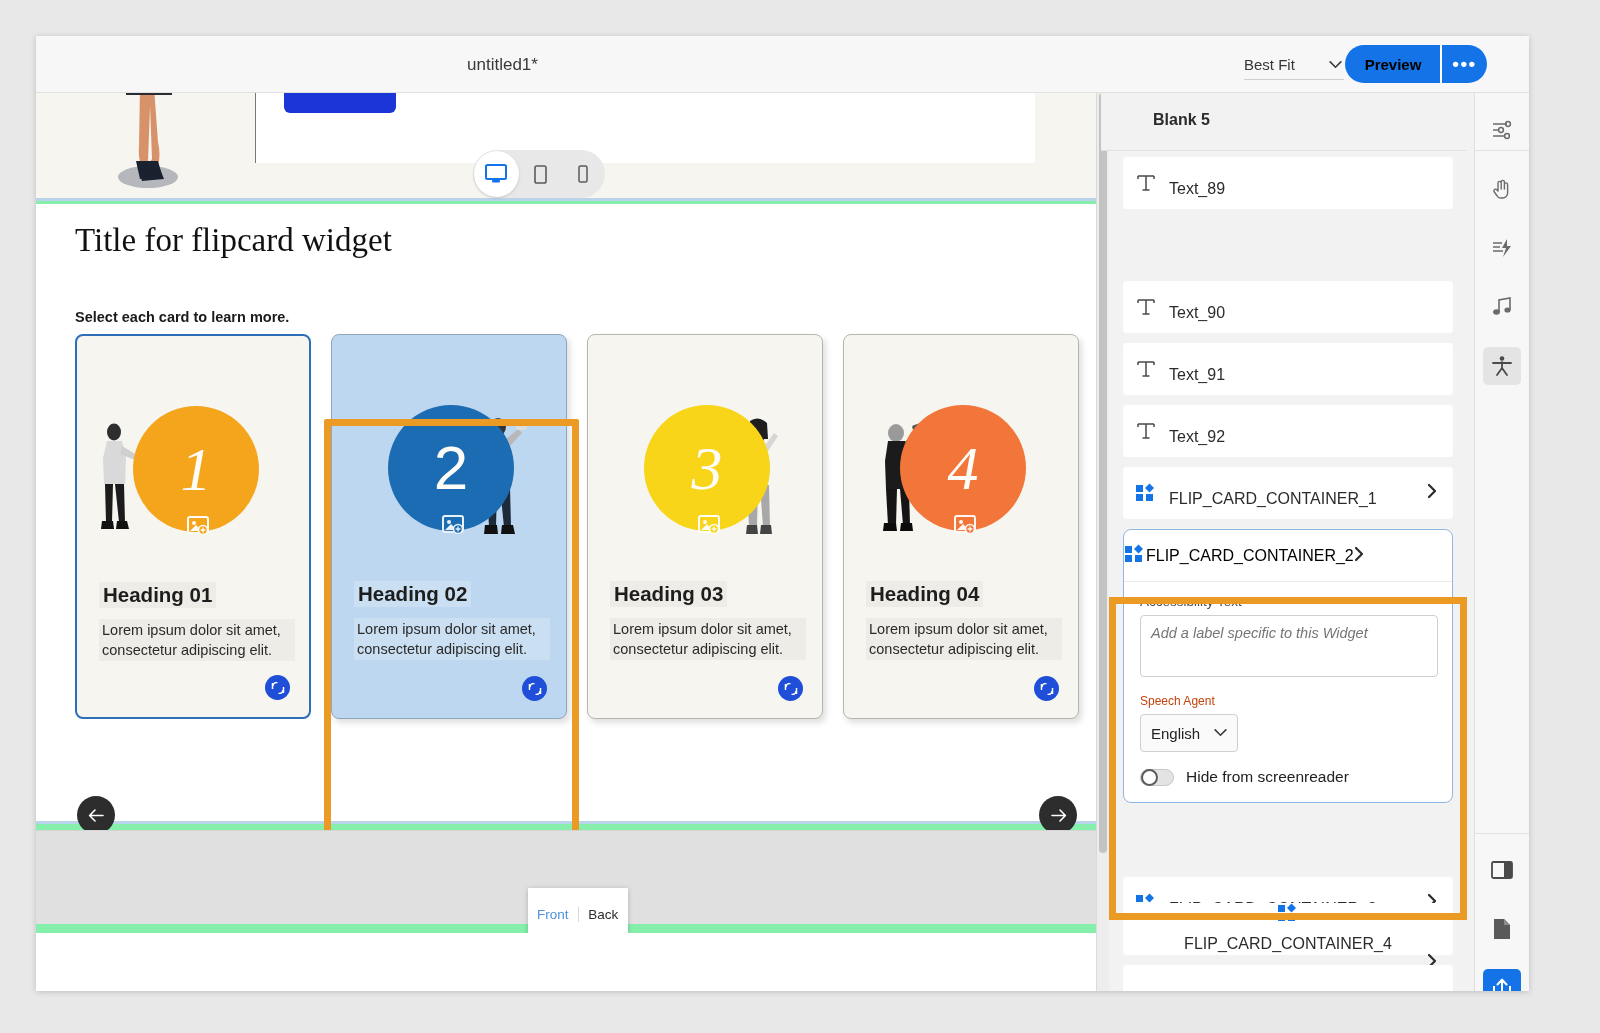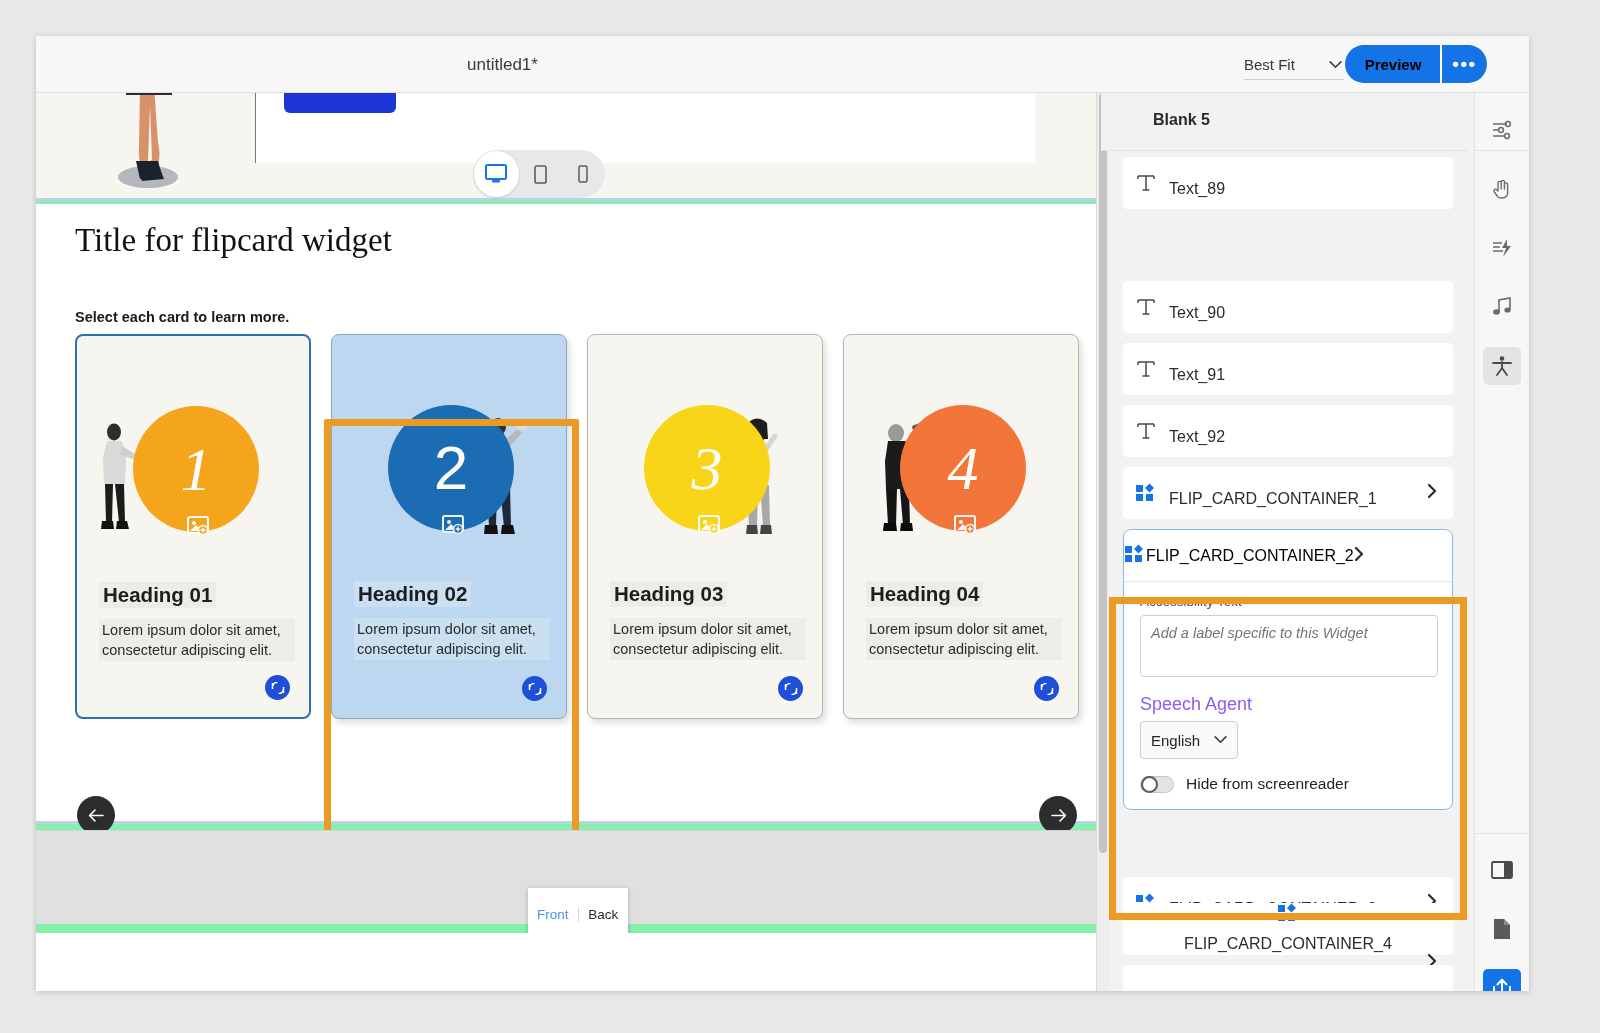--- a/index.html
+++ b/index.html
@@ -283,21 +283,21 @@
   .rp-exp-body { padding: 12px 16px 16px 16px; }
   .fld-label { font-size: 13.5px; color: #4a4a4a; margin-bottom: 6px; }
   .acc-textarea {
     width: 298px; height: 62px;
     border: 1px solid #cfcfcf; border-radius: 4px;
     padding: 9px 10px;
     font-family: "Liberation Sans", sans-serif;
     font-size: 14.5px; font-style: italic; color: #8a8a8a;
     background: #fff; resize: none; outline: none;
   }
-  .speech-label { font-size: 18px; color: #8b5cf6; margin: 13px 0 6px 0; }
+  .speech-label { font-size: 12px; color: #c2410c; margin: 13px 0 6px 0; }
   .speech-select {
     width: 98px; height: 38px;
     border: 1px solid #cfcfcf; border-radius: 4px;
     background: #fafafa;
     display: flex; align-items: center; padding: 0 10px; 
     cursor: pointer;
   }
   .speech-select .sv { font-size: 15px; color: #232323; }
   .toggle-row { display: flex; align-items: center; gap: 12px; margin-top: 16px; }
   .tgl {

